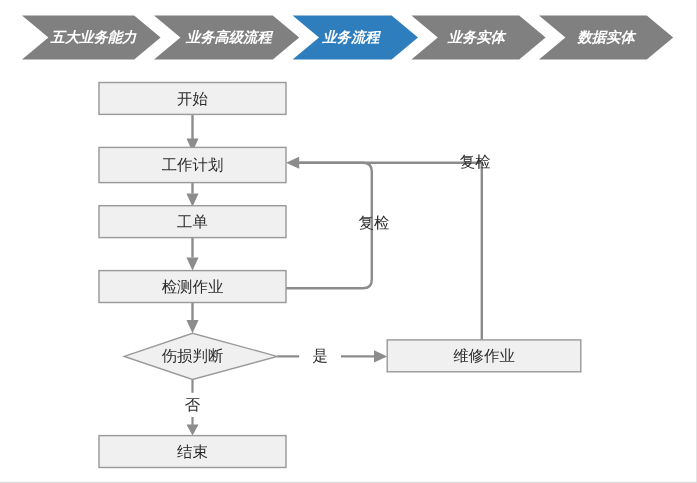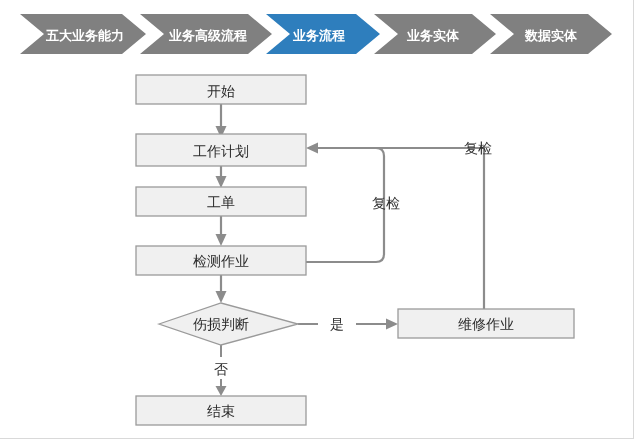--- a/index.html
+++ b/index.html
@@ -24,41 +24,41 @@
     overflow: hidden;
   }
 
   
   #breadcrumb {
     position: absolute;
     left: 0;
     top: 12px;
     width: 634px;
     height: 44px;
+    font-style: italic;
   }
   #breadcrumb svg {
     display: block;
   }
   .chev-label {
     font-size: 13px;
     font-weight: bold;
     fill: #ffffff;
     text-anchor: middle;
     dominant-baseline: central;
     font-family: "DejaVu Sans", "Liberation Sans", sans-serif;
   }
 
   
   #flow {
     position: absolute;
     left: 0;
     top: 0;
     width: 552px;
     height: 439px;
-    margin-left: 46px;
   }
   .node-rect {
     fill: #f0f0f0;
     stroke: #9a9a9a;
     stroke-width: 1.3;
   }
   .node-diamond {
     fill: #f0f0f0;
     stroke: #9a9a9a;
     stroke-width: 1.3;

